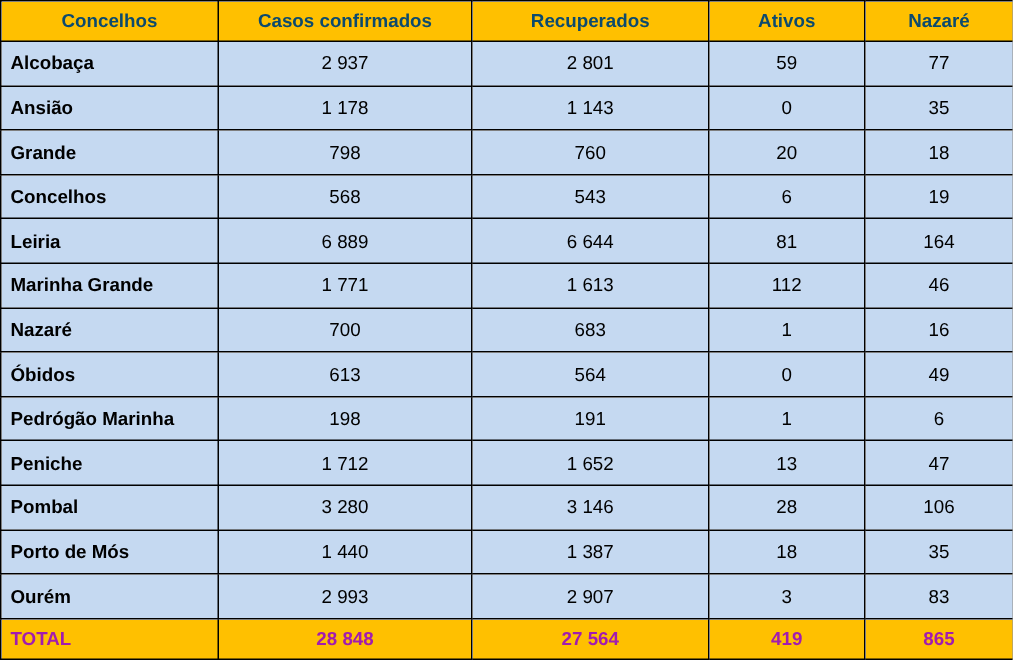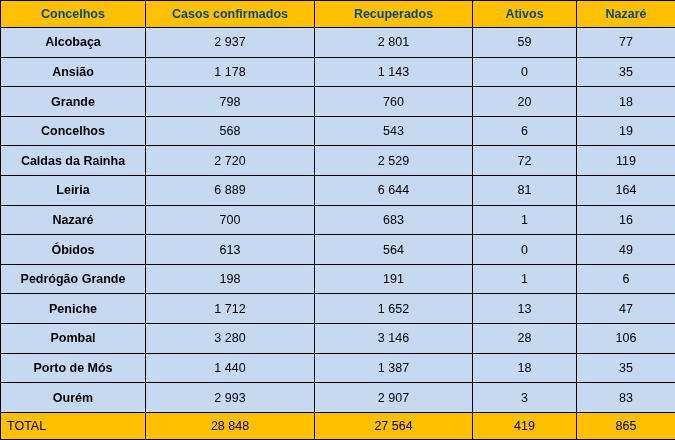--- a/index.html
+++ b/index.html
@@ -34,30 +34,30 @@
     text-align: center;
     height: 26px;
     font-size: 13px;
   }
   tbody td {
     background: #c5d9f1;
     color: #000000;
     height: 21px;
   }
   tbody td.name {
-    text-align: center;
+    text-align: left;
     font-weight: bold;
   }
   tbody td.num {
     text-align: center;
   }
   tfoot td {
     background: #ffc000;
-    color: #000000;
-    font-weight: normal;
+    color: #a21caf;
+    font-weight: bold;
     height: 26px;
     font-size: 13px;
   }
   tfoot td.name {
     text-align: left;
   }
   tfoot td.num {
     text-align: center;
   }
   col.c0 { width: 145px; }
@@ -109,49 +109,49 @@
       <td class="num">18</td>
     </tr>
     <tr>
       <td class="name">Concelhos</td>
       <td class="num">568</td>
       <td class="num">543</td>
       <td class="num">6</td>
       <td class="num">19</td>
     </tr>
     <tr>
-      <td class="name">Caldas da Rainha</td>
-      <td class="num">2 720</td>
-      <td class="num">2 529</td>
-      <td class="num">72</td>
-      <td class="num">119</td>
-    </tr>
-    <tr>
       <td class="name">Leiria</td>
       <td class="num">6 889</td>
       <td class="num">6 644</td>
       <td class="num">81</td>
       <td class="num">164</td>
+    </tr>
+    <tr>
+      <td class="name">Marinha Grande</td>
+      <td class="num">1 771</td>
+      <td class="num">1 613</td>
+      <td class="num">112</td>
+      <td class="num">46</td>
     </tr>
     <tr>
       <td class="name">Nazaré</td>
       <td class="num">700</td>
       <td class="num">683</td>
       <td class="num">1</td>
       <td class="num">16</td>
     </tr>
     <tr>
       <td class="name">Óbidos</td>
       <td class="num">613</td>
       <td class="num">564</td>
       <td class="num">0</td>
       <td class="num">49</td>
     </tr>
     <tr>
-      <td class="name">Pedrógão Grande</td>
+      <td class="name">Pedrógão Marinha</td>
       <td class="num">198</td>
       <td class="num">191</td>
       <td class="num">1</td>
       <td class="num">6</td>
     </tr>
     <tr>
       <td class="name">Peniche</td>
       <td class="num">1 712</td>
       <td class="num">1 652</td>
       <td class="num">13</td>

